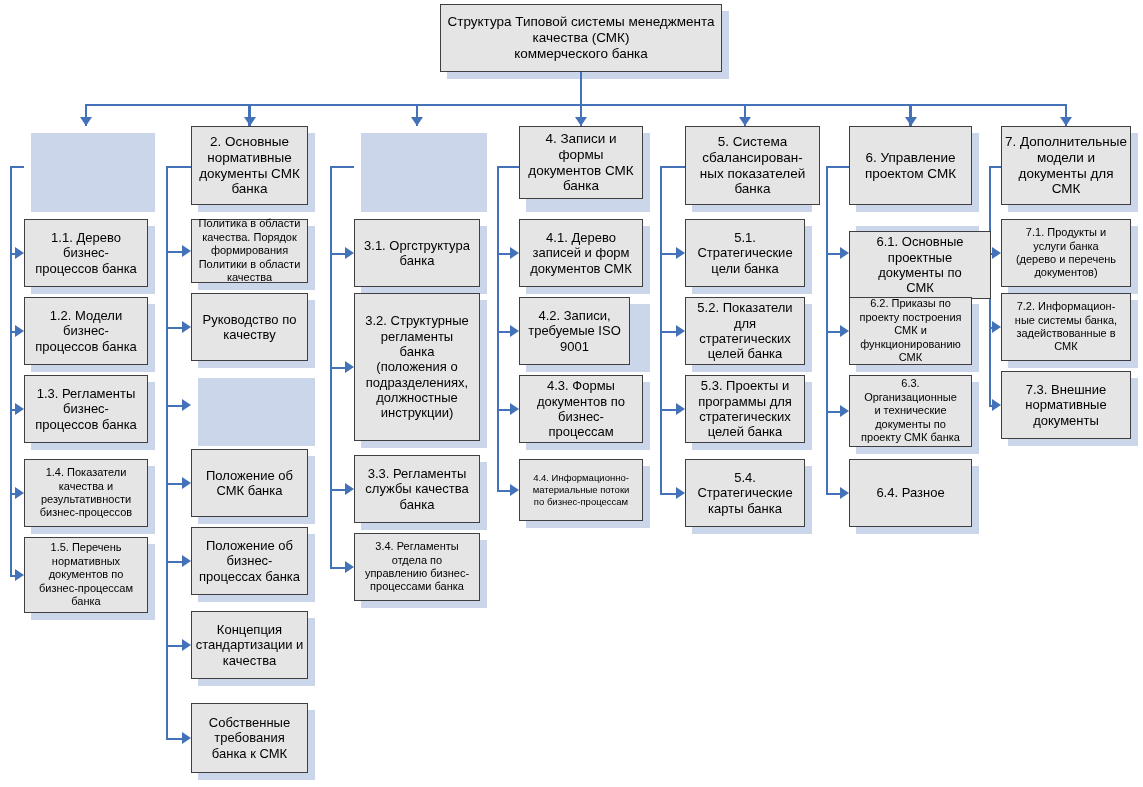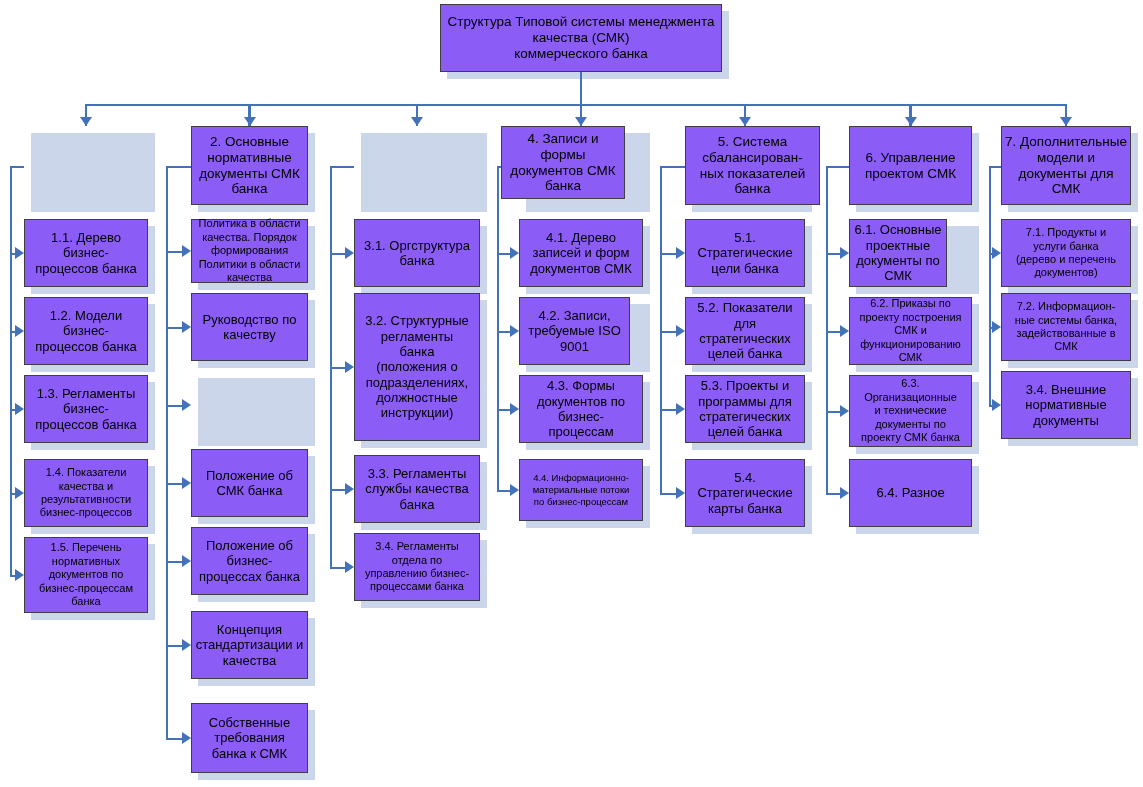--- a/index.html
+++ b/index.html
@@ -12,21 +12,21 @@
     width:1143px;
     height:787px;
     background:#ffffff;
     overflow:hidden;
   }
 
   
   .node{
     position:absolute;
     box-sizing:border-box;
-    background:#8b5cf6;
+    background:#e5e5e5;
     border:1.4px solid #3f3f3f;
     display:flex;
     align-items:center;
     justify-content:center;
     text-align:center;
     color:#000000;
     line-height:1.18;
     z-index:3;
   }
   .node .txt{
@@ -231,21 +231,21 @@
     <div class="shadow" style="left:361px;top:540px;width:126px;height:68px"></div>
     <div class="node lvl2 sm" style="left:354px;top:533px;width:126px;height:68px">
       <span class="txt">3.4. Регламенты
 отдела по
 управлению бизнес-
 процессами банка</span>
     </div>
     <div class="ln v" style="left:579.8px;top:104px;height:22px"></div>
     <div class="arw down" style="left:575px;top:117px"></div>
     <div class="shadow" style="left:526px;top:133px;width:124px;height:79px"></div>
-    <div class="node lvl1" style="left:501px;top:126px;width:124px;height:73px">
+    <div class="node lvl1" style="left:519px;top:126px;width:124px;height:73px">
       <span class="txt">4. Записи и
 формы
 документов СМК
 банка</span>
     </div>
     <div class="ln h" style="left:497px;top:165.5px;width:22px"></div>
     <div class="ln v" style="left:497px;top:165.5px;height:325.7px"></div>
     <div class="ln h" style="left:497px;top:253px;width:13px"></div>
     <div class="arw right" style="left:510px;top:247px"></div>
     <div class="shadow" style="left:526px;top:226px;width:124px;height:68px"></div>
@@ -329,21 +329,21 @@
     <div class="shadow" style="left:856px;top:133px;width:123px;height:79px"></div>
     <div class="node lvl1" style="left:849px;top:126px;width:123px;height:79px">
       <span class="txt">6. Управление
 проектом СМК</span>
     </div>
     <div class="ln h" style="left:826px;top:165.5px;width:23px"></div>
     <div class="ln v" style="left:826px;top:165.5px;height:328.7px"></div>
     <div class="ln h" style="left:826px;top:253px;width:14px"></div>
     <div class="arw right" style="left:840px;top:247px"></div>
     <div class="shadow" style="left:856px;top:226px;width:123px;height:68px"></div>
-    <div class="node lvl2" style="left:849px;top:219px;width:98px;height:68px">
+    <div class="node lvl2" style="left:849px;top:231px;width:142px;height:68px">
       <span class="txt">6.1. Основные
 проектные
 документы по
 СМК</span>
     </div>
     <div class="ln h" style="left:826px;top:331px;width:14px"></div>
     <div class="arw right" style="left:840px;top:325px"></div>
     <div class="shadow" style="left:856px;top:304px;width:123px;height:68px"></div>
     <div class="node lvl2 sm" style="left:849px;top:297px;width:123px;height:68px">
       <span class="txt">6.2. Приказы по
@@ -393,17 +393,17 @@
     <div class="node lvl2 sm" style="left:1001px;top:293px;width:130px;height:68px">
       <span class="txt">7.2. Информацион-
 ные системы банка,
 задействованные в
 СМК</span>
     </div>
     <div class="ln h" style="left:989px;top:405px;width:3px"></div>
     <div class="arw right" style="left:992px;top:399px"></div>
     <div class="shadow" style="left:1008px;top:378px;width:130px;height:68px"></div>
     <div class="node lvl2" style="left:1001px;top:371px;width:130px;height:68px">
-      <span class="txt">3.4. Внешние
+      <span class="txt">7.3. Внешние
 нормативные
 документы</span>
     </div>
   </div>
 
 </body></html>

